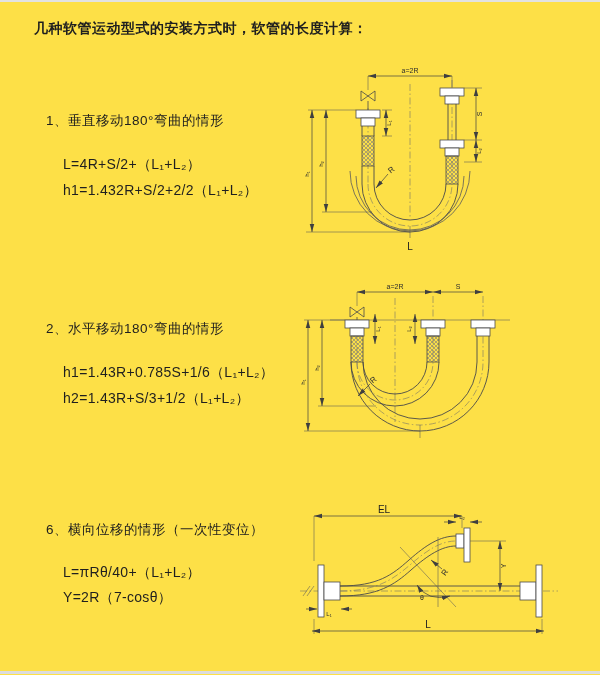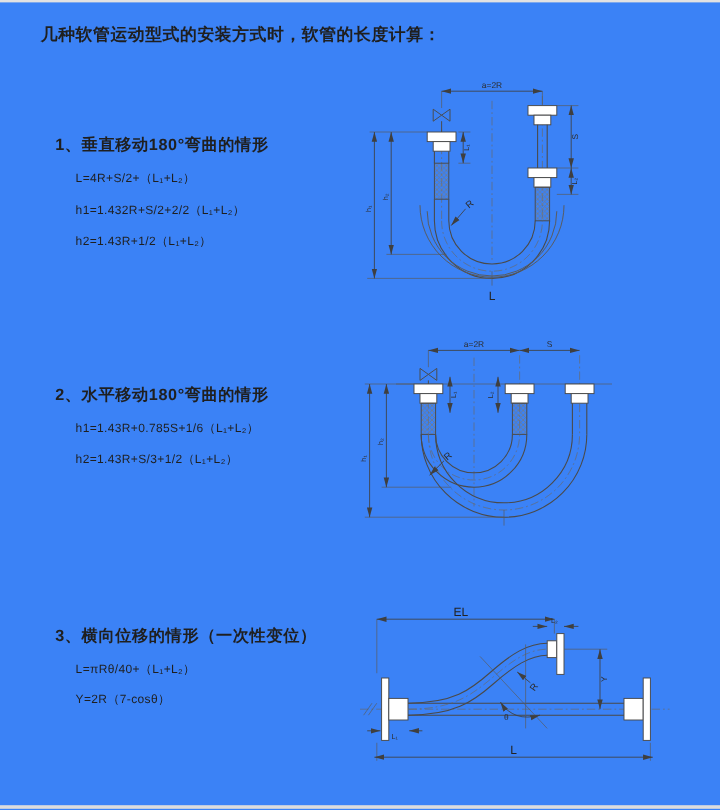--- a/index.html
+++ b/index.html
@@ -1,27 +1,27 @@
 <!DOCTYPE html>
 <html><head>
 <meta charset="utf-8">
 <style>
   html,body{margin:0;padding:0;background:#fff;}
-  .page{position:relative;width:600px;height:675px;background:#3b82f6;overflow:hidden;
+  .page{position:relative;width:600px;height:675px;background:#fde047;overflow:hidden;
         font-family:"Liberation Sans","DejaVu Sans",sans-serif;color:#1f1f1f;}
   .edge{position:absolute;left:0;width:600px;background:#e2e2e2;height:2px;}
   .edge.top{top:0;}
   .edge.bottom{top:671px;height:3px;background:#dcdcdc;}
   .title{position:absolute;left:34px;top:20px;font-size:14px;font-weight:bold;letter-spacing:.5px;white-space:nowrap;}
   .section{position:absolute;left:46px;}
   .sec1{top:112px;}
   .sec2{top:320px;}
   .sec3{top:521px;}
-  .heading{font-size:13.5px;font-weight:bold;letter-spacing:.5px;white-space:nowrap;}
-  .formulas{margin:7px 0 0 17px;font-size:10px;}
+  .heading{font-size:13.5px;font-weight:normal;letter-spacing:.5px;white-space:nowrap;}
+  .formulas{margin:21px 0 0 17px;font-size:14px;}
   .formulas .fline{line-height:26px;white-space:nowrap;letter-spacing:.3px;}
   .sec3 .formulas .fline{line-height:25px;}
   .diagram{position:absolute;}
   .d1{left:300px;top:66px;}
   .d2{left:300px;top:282px;}
   .d3{left:298px;top:503px;}
   
   .h{stroke:#4a4a4a;stroke-width:.9;fill:none;}
   .h2w{stroke:#5a5a5a;stroke-width:.8;fill:none;}
   .cl{stroke:#6a6a6a;stroke-width:.55;fill:none;stroke-dasharray:7 2.5 1.5 2.5;}
@@ -41,34 +41,33 @@
   <div class="edge top"></div>
   <div class="edge bottom"></div>
 
   <div class="title">几种软管运动型式的安装方式时，软管的长度计算：</div>
 
   <div class="section sec1">
     <div class="heading">1、垂直移动180°弯曲的情形</div>
     <div class="formulas">
       <div class="fline">L=4R+S/2+（L₁+L₂）</div>
       <div class="fline">h1=1.432R+S/2+2/2（L₁+L₂）</div>
-      <div class="fline">h2=1.43R+1/2（L₁+L₂）</div>
     </div>
   </div>
 
   <div class="section sec2">
     <div class="heading">2、水平移动180°弯曲的情形</div>
     <div class="formulas">
       <div class="fline">h1=1.43R+0.785S+1/6（L₁+L₂）</div>
       <div class="fline">h2=1.43R+S/3+1/2（L₁+L₂）</div>
     </div>
   </div>
 
   <div class="section sec3">
-    <div class="heading">3、横向位移的情形（一次性变位）</div>
+    <div class="heading">6、横向位移的情形（一次性变位）</div>
     <div class="formulas">
       <div class="fline">L=πRθ/40+（L₁+L₂）</div>
       <div class="fline">Y=2R（7-cosθ）</div>
     </div>
   </div>
 
   <svg class="diagram d1" width="290" height="192" viewBox="0 0 290 192">
     <defs>
       <pattern id="bp1" width="4" height="4" patternUnits="userSpaceOnUse">
         <path d="M0,0 L4,4 M4,0 L0,4" stroke="#7a7a7a" stroke-width="0.6"></path>

